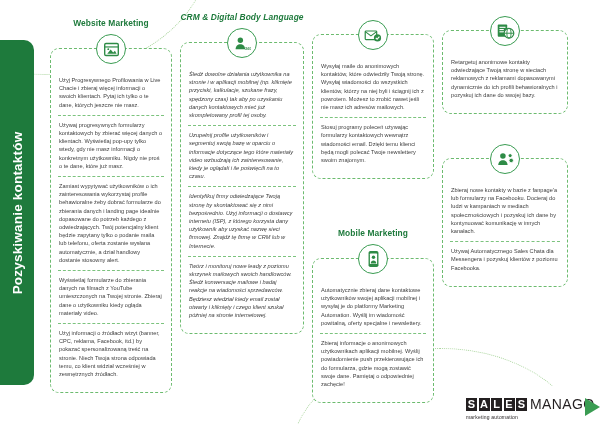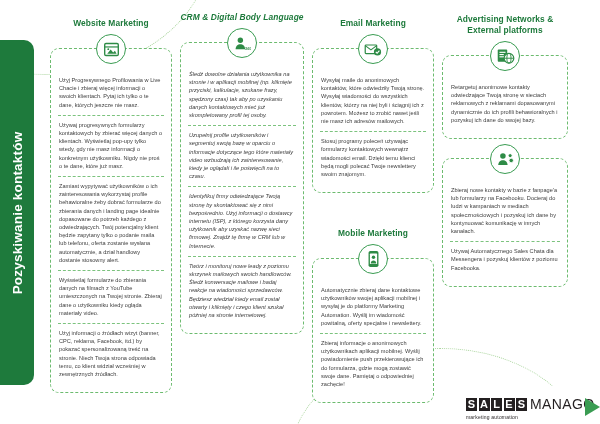--- a/index.html
+++ b/index.html
@@ -152,21 +152,20 @@
     </div>
     <div class="card">
       <div class="para">Śledź dowolne działania użytkownika na stronie i w aplikacji mobilnej (np. kliknięte przyciski, kalkulacje, szukane frazy, spędzony czas) tak aby po uzyskaniu danych kontaktowych mieć już skompletowany profil tej osoby.</div>
       <div class="para">Uzupełnij profile użytkowników i segmentuj swoją bazę w oparciu o informacje dotyczące tego które materiały video wzbudzają ich zainteresowanie, kiedy je oglądali i ile poświęcili na to czasu.</div>
       <div class="para">Identyfikuj firmy odwiedzające Twoją stronę by skontaktować się z nimi bezpośrednio. Użyj informacji o dostawcy internetu (ISP), z którego korzysta dany użytkownik aby uzyskać nazwę sieci firmowej. Znajdź tę firmę w CRM lub w Internecie.</div>
       <div class="para">Twórz i monitoruj nowe leady z poziomu skrzynek mailowych swoich handlowców. Śledź konwersacje mailowe i badaj reakcje na wiadomości sprzedawców. Będziesz wiedział kiedy email został otwarty i kliknięty i czego klient szukał później na stronie internetowej.</div>
     </div>
   </div>
 
   <div class="col" style="left:312px; top:18px; width:122px;">
-    <div class="col-title">Email Marketing</div>
     <div class="icon-wrap">
       <div class="icon-circle">
         <svg width="18" height="15" viewBox="0 0 22 17">
           <rect x="1.5" y="3" width="14" height="10.5" rx="1" fill="none" stroke="#2e8b46" stroke-width="1.5"></rect>
           <polyline points="1.5,3.8 8.5,9 15.5,3.8" fill="none" stroke="#2e8b46" stroke-width="1.4"></polyline>
           <circle cx="16.5" cy="11.5" r="4.4" fill="#2e8b46"></circle>
           <polyline points="14.4,11.5 16,13.1 18.8,9.8" fill="none" stroke="#fff" stroke-width="1.4"></polyline>
         </svg>
       </div>
     </div>
@@ -188,21 +187,20 @@
         </svg>
       </div>
     </div>
     <div class="card">
       <div class="para">Automatycznie zbieraj dane kontaktowe użytkowników swojej aplikacji mobilnej i wysyłaj je do platformy Marketing Automation. Wyślij im wiadomość powitalną, oferty specjalne i newslettery.</div>
       <div class="para">Zbieraj informacje o anonimowych użytkownikach aplikacji mobilnej. Wyślij powiadomienie push przekierowujące ich do formularza, gdzie mogą zostawić swoje dane. Pamiętaj o odpowiedniej zachęcie!</div>
     </div>
   </div>
 
   <div class="col" style="left:442px; top:14px; width:126px;">
-    <div class="col-title">Advertising Networks &amp; External platforms</div>
     <div class="icon-wrap">
       <div class="icon-circle">
         <svg width="19" height="17" viewBox="0 0 22 19">
           <rect x="2" y="1.5" width="11" height="14" rx="1" fill="#2e8b46"></rect>
           <rect x="4" y="4" width="7" height="1.3" fill="#fff"></rect>
           <rect x="4" y="6.6" width="5" height="1.3" fill="#fff"></rect>
           <rect x="4" y="9.2" width="6" height="1.3" fill="#fff"></rect>
           <circle cx="15" cy="11.5" r="5.6" fill="#fff" stroke="#2e8b46" stroke-width="1.4"></circle>
           <ellipse cx="15" cy="11.5" rx="2.4" ry="5.6" fill="none" stroke="#2e8b46" stroke-width="1.1"></ellipse>
           <line x1="9.4" y1="11.5" x2="20.6" y2="11.5" stroke="#2e8b46" stroke-width="1.1"></line>

